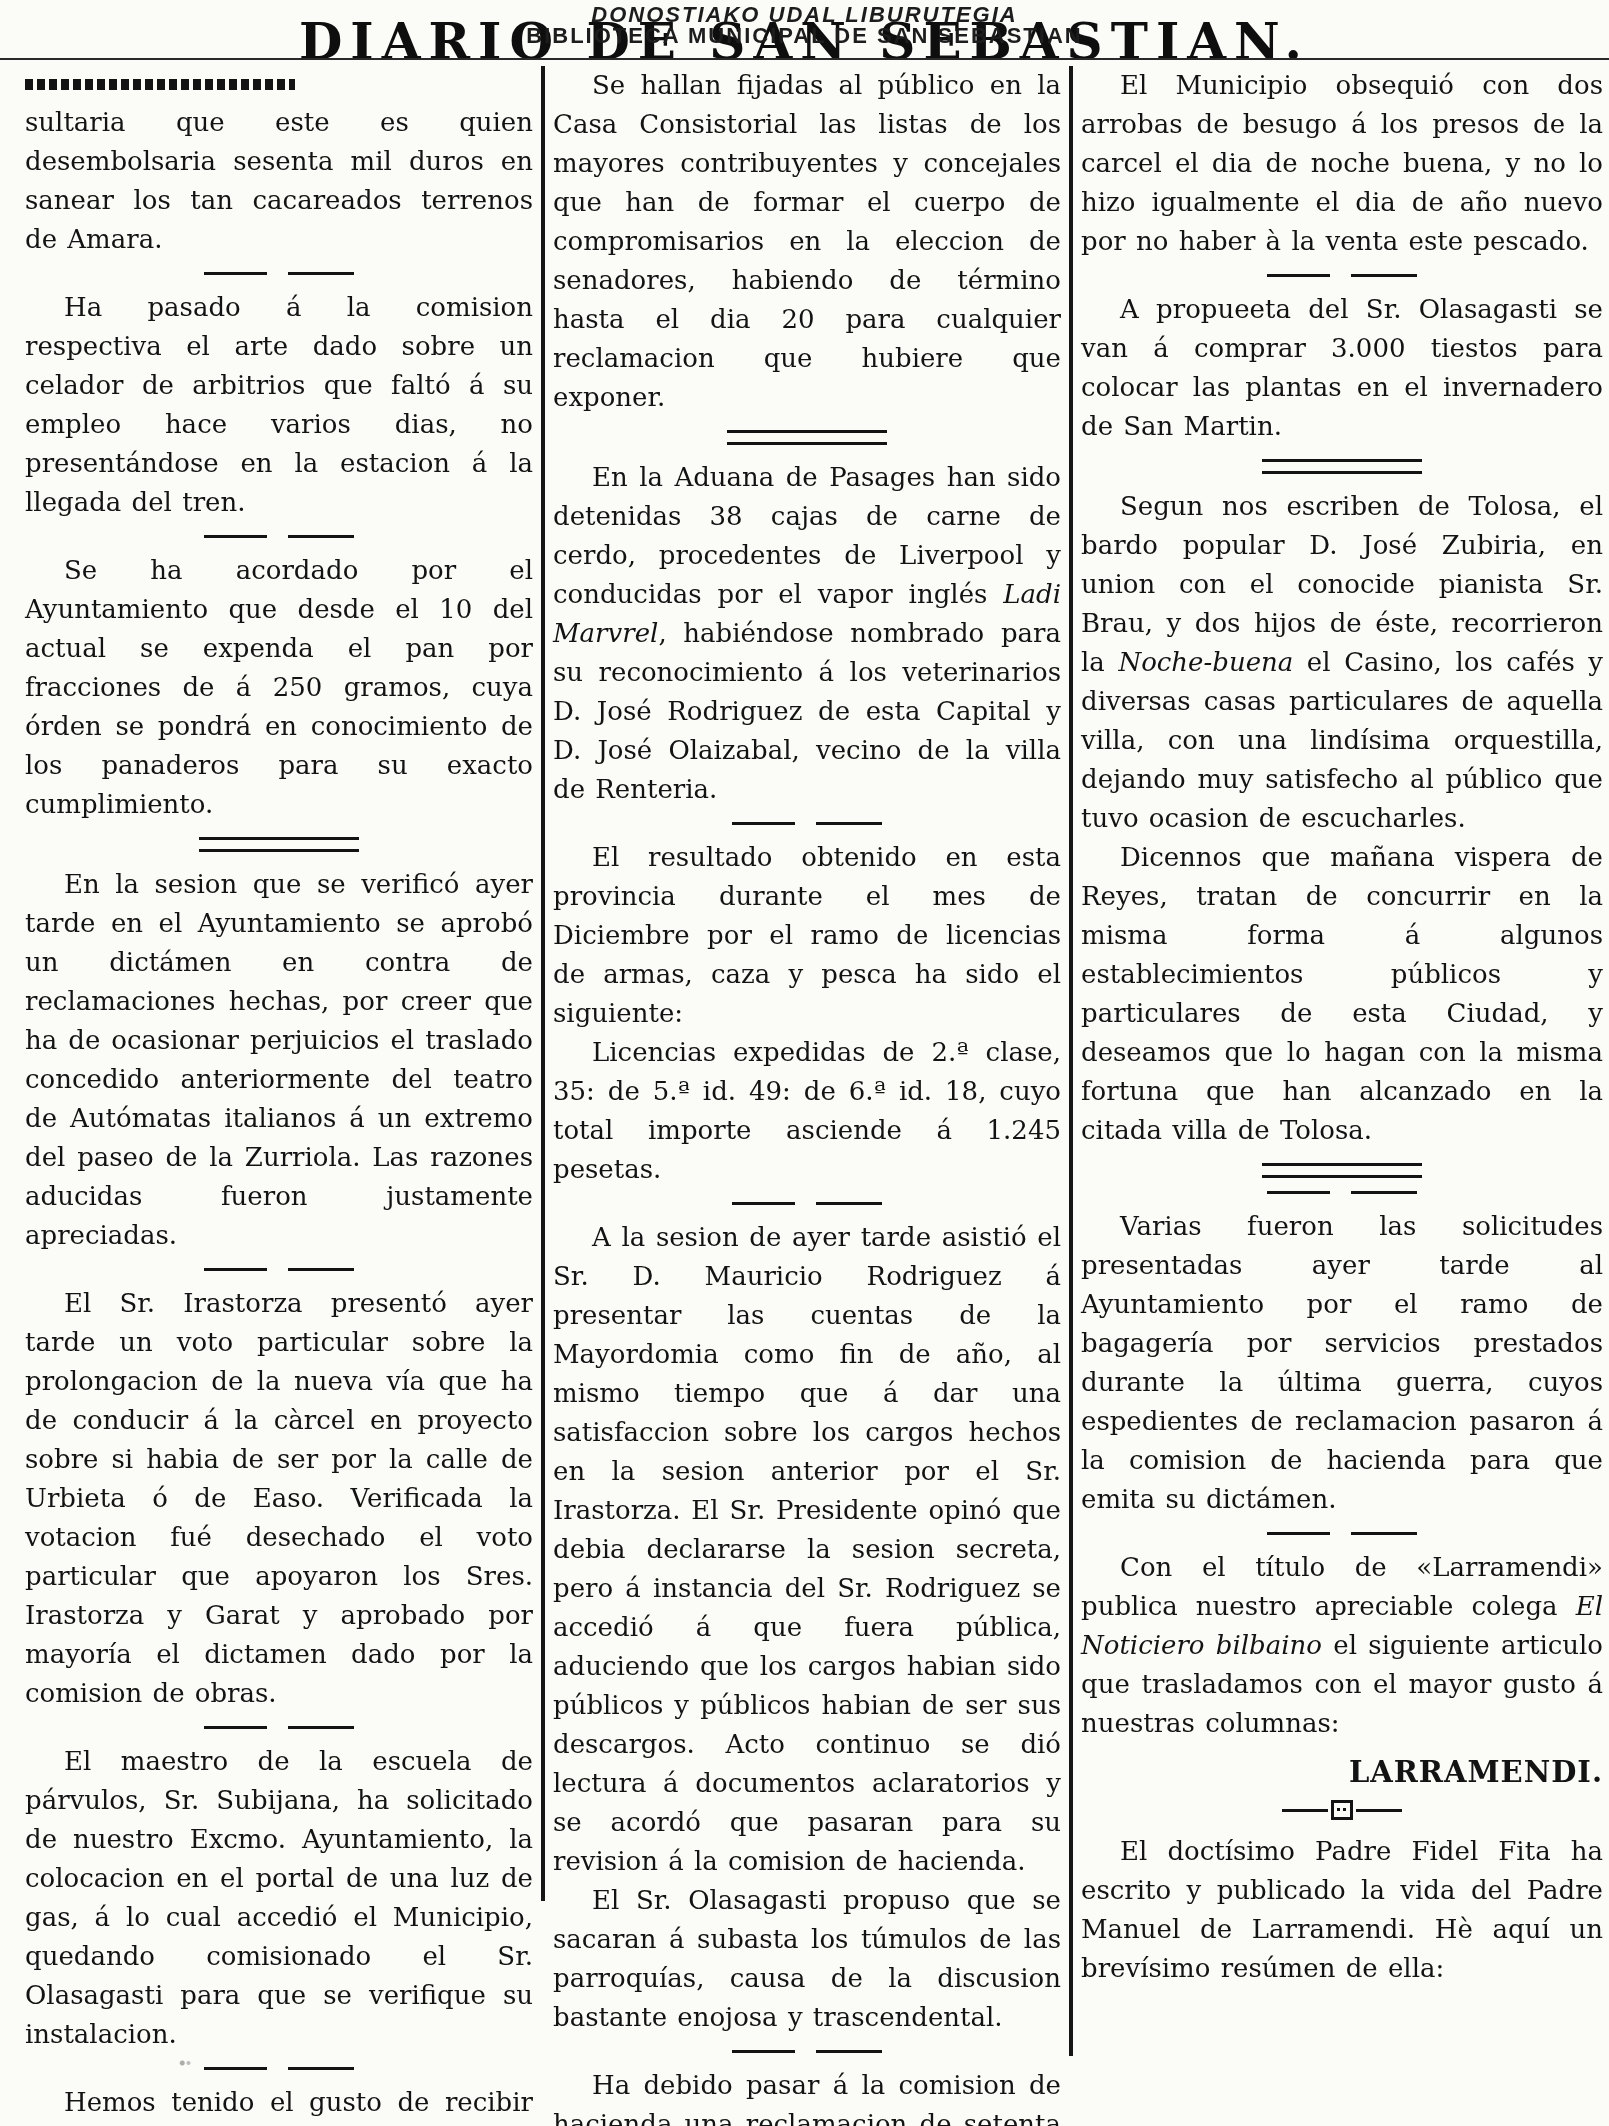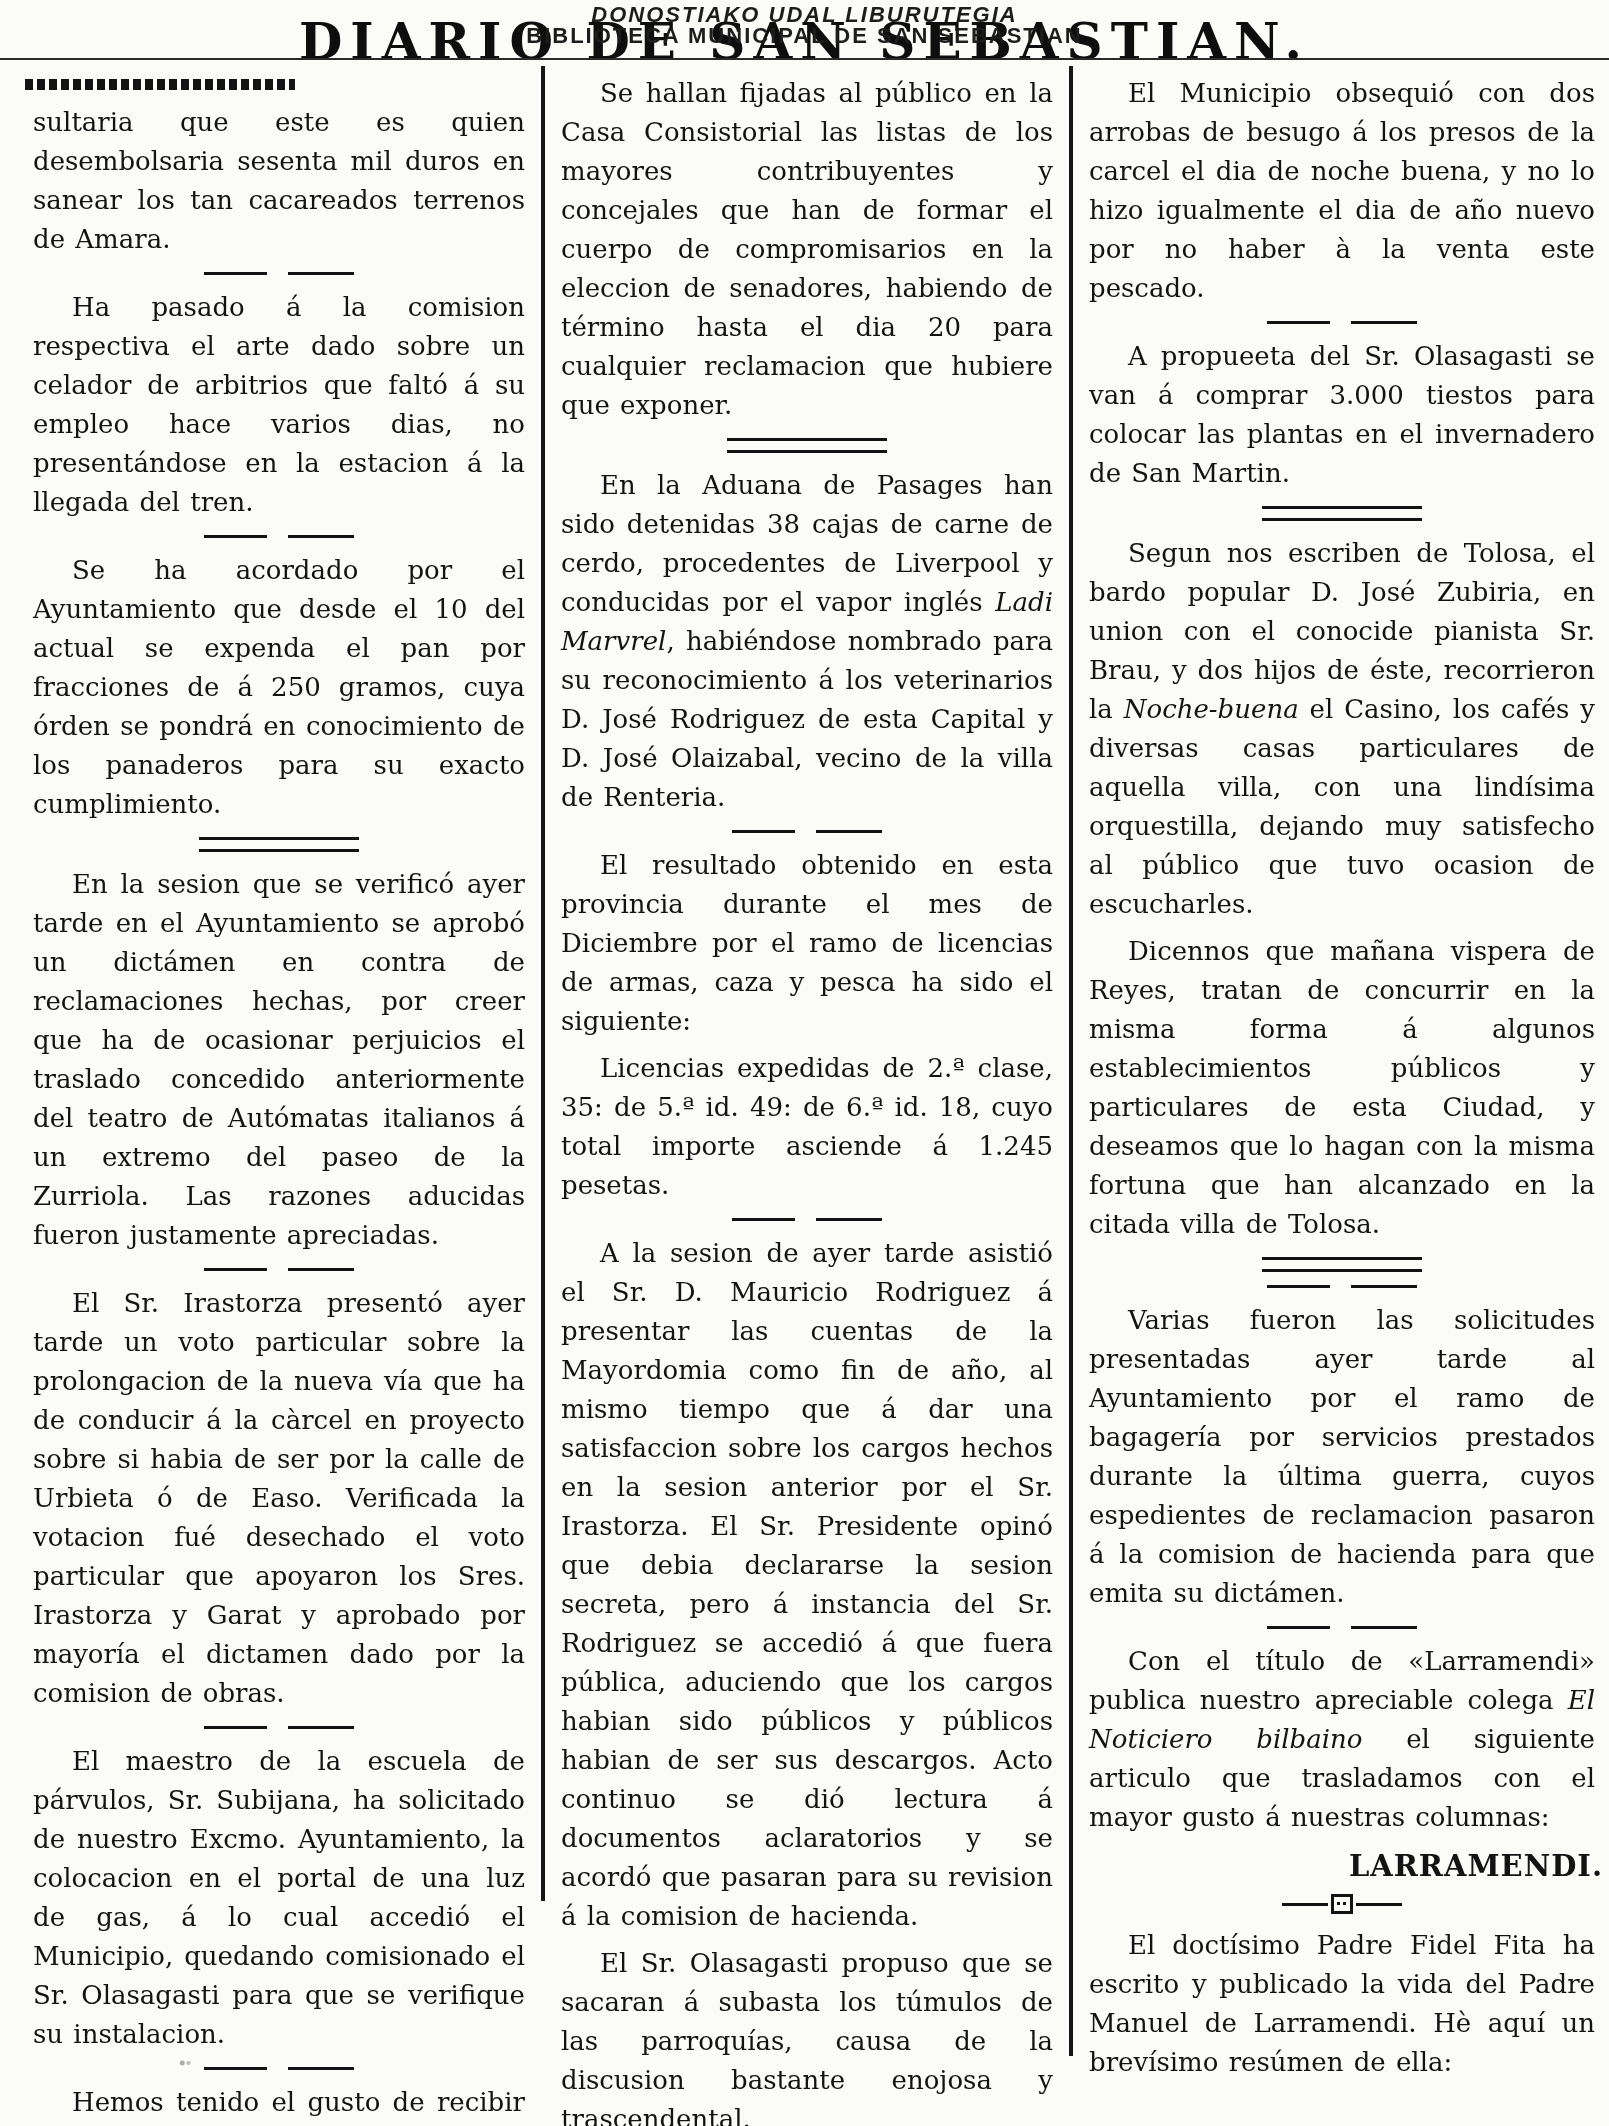--- a/index.html
+++ b/index.html
@@ -43,21 +43,21 @@
     text-align:justify;
     font-size:26px;line-height:39px;
     word-spacing:2px;
   }
   .col-1{width:508px;}
   .col-2{width:508px;}
   .col-3{width:522px;}
   .vrule{width:4px;background:#161616;margin:0 8px;}
   .vrule-1{height:1835px;}
   .vrule-2{height:1990px;}
-  .para{margin:8px;text-indent:1.5em;}
+  .para{margin:0;text-indent:1.5em;}
   .para.no-indent{text-indent:0;}
   
   .divider{display:flex;justify-content:center;margin:13px 0;}
   .divider.left{justify-content:flex-start;}
   .divider.s-gap span{
     width:150px;height:3px;
     background:linear-gradient(90deg,#131313 0 42%,transparent 42% 56%,#131313 56% 100%);
   }
   .divider.s-double span{
     width:160px;height:9px;

